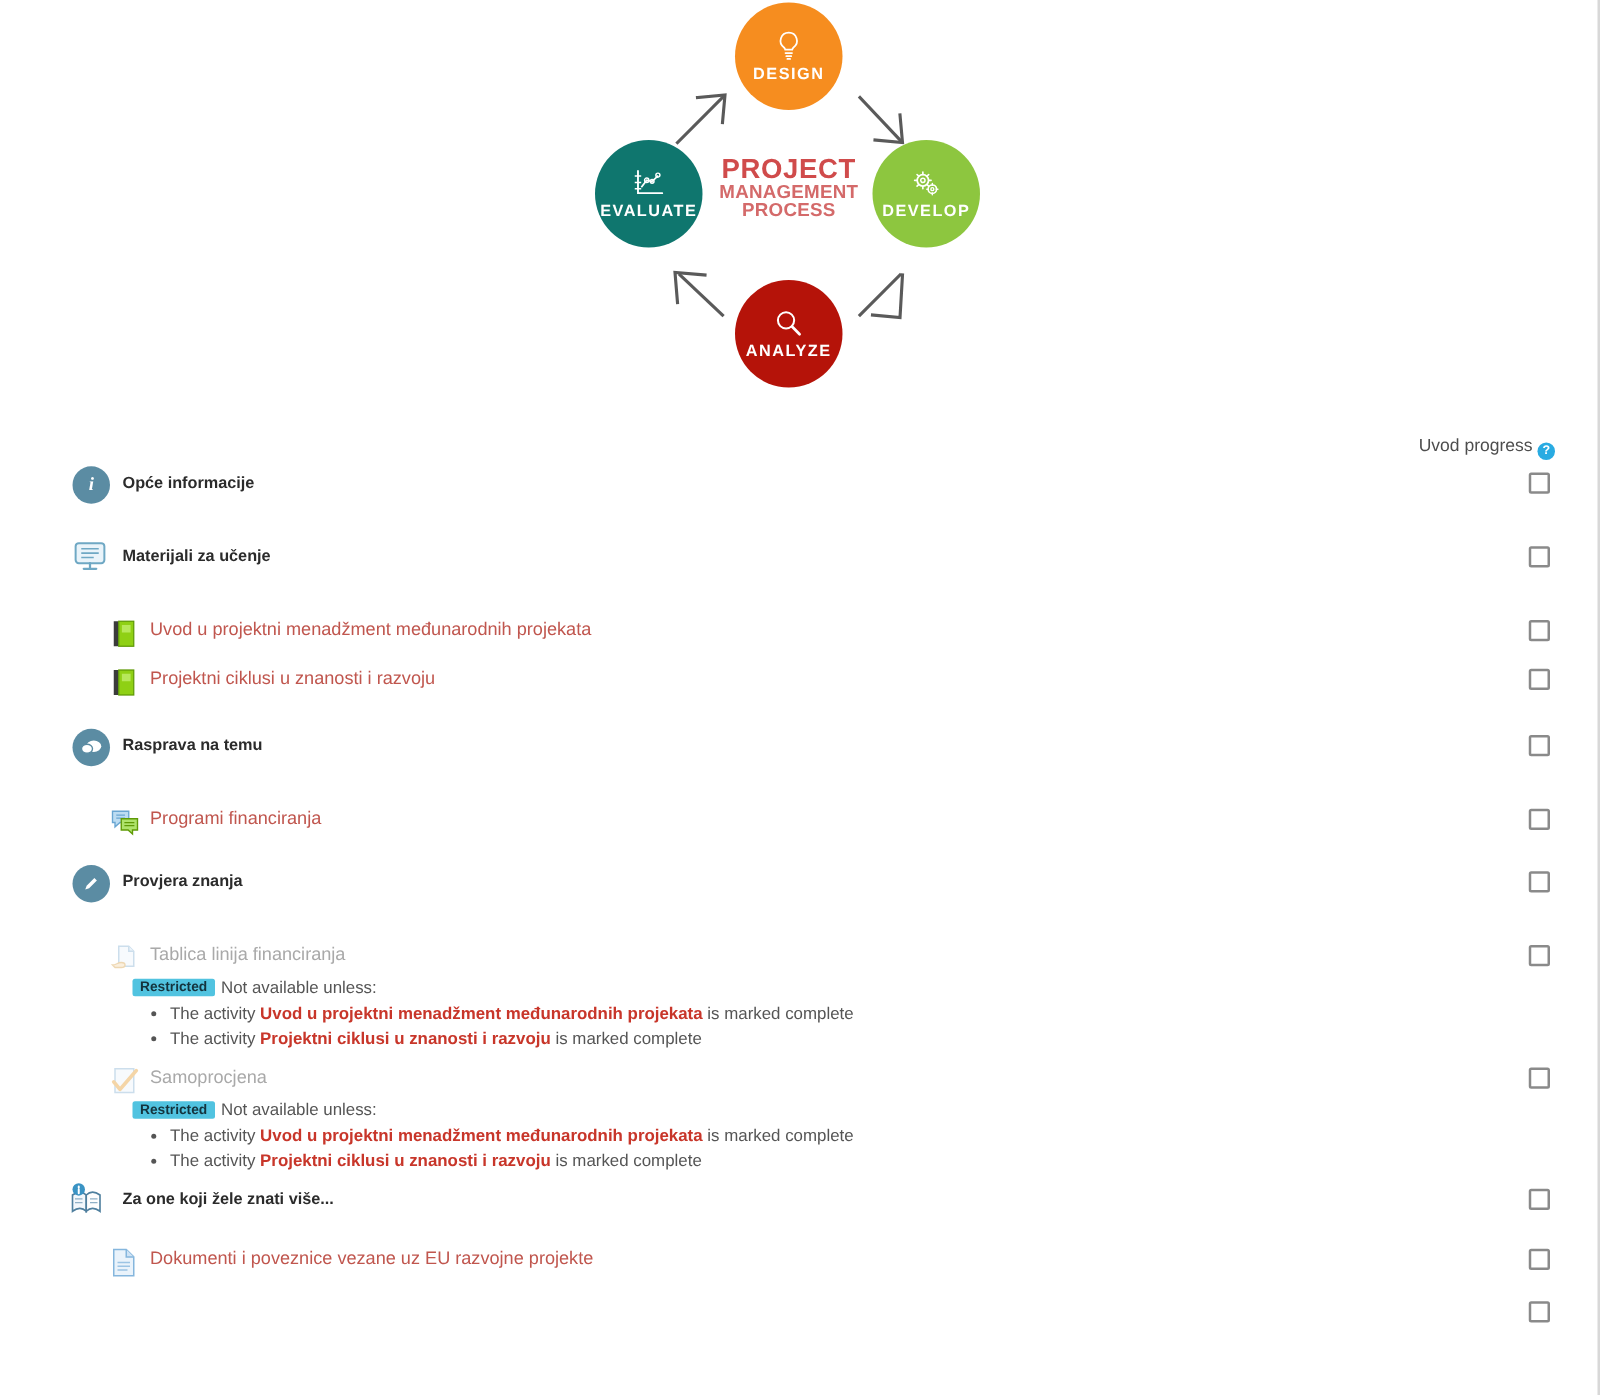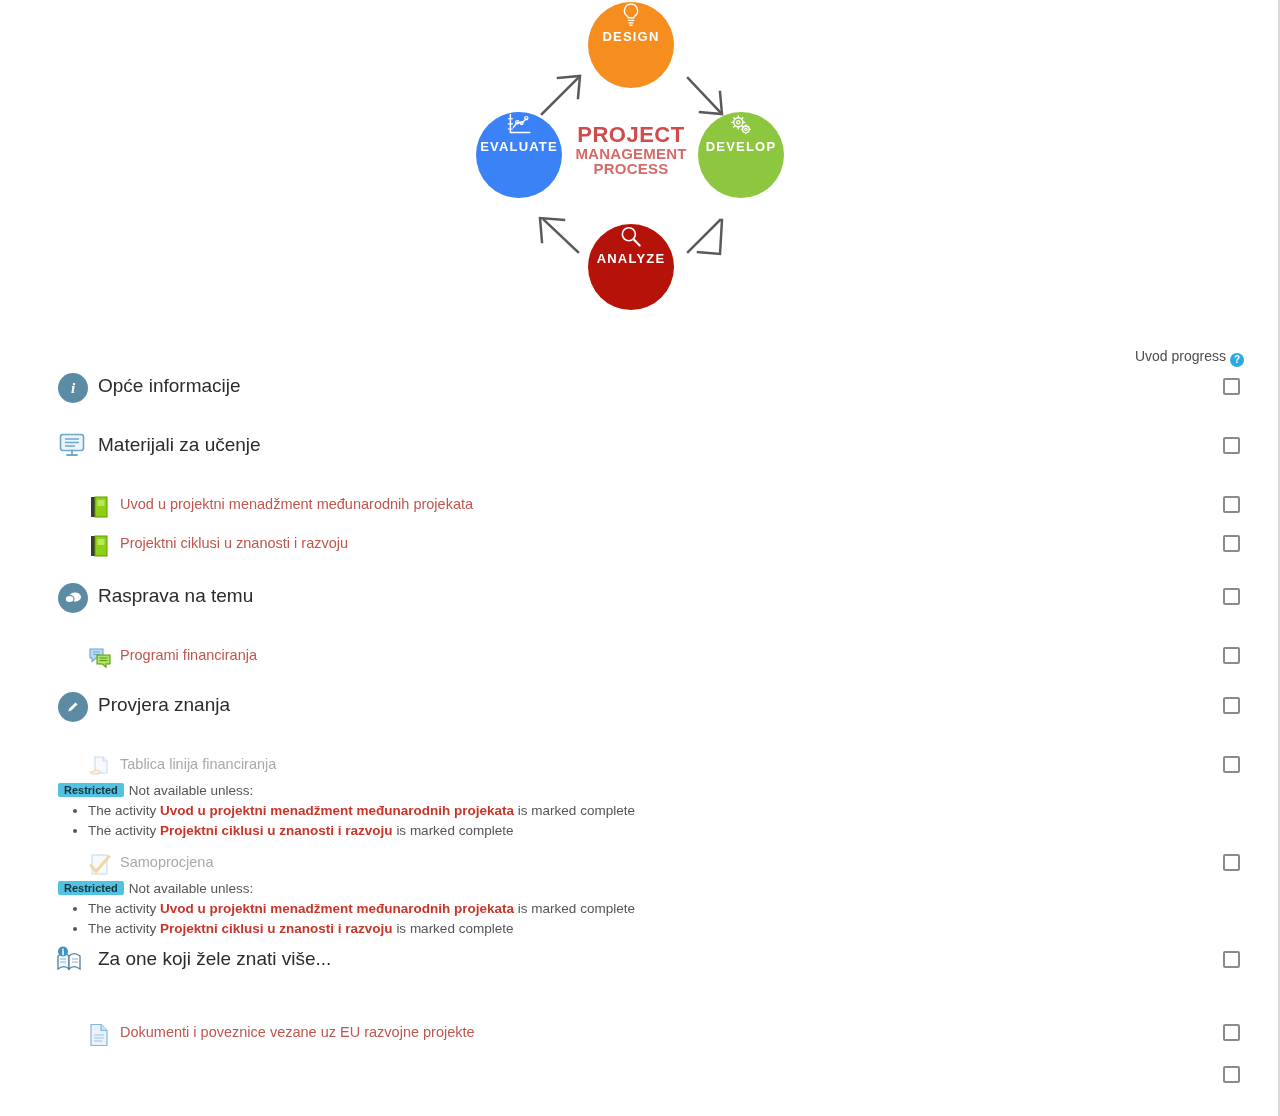--- a/index.html
+++ b/index.html
@@ -7,26 +7,26 @@
     width:1280px;height:1116px;background:#ffffff;
     font-family:"Liberation Sans",sans-serif;
     color:#333333;overflow:hidden;position:relative;
   }
   .page-edge{position:absolute;top:0;right:0;width:2px;height:1116px;background:#d8d8d8;}
 
   
   .diagram{position:relative;width:1280px;height:332px;}
   .dwrap{position:absolute;left:466px;top:2px;width:330px;height:328px;}
   .node{position:absolute;border-radius:50%;display:flex;flex-direction:column;
-        align-items:center;justify-content:flex-start;color:#ffffff;}
+        align-items:center;justify-content:center;color:#ffffff;}
   .node .nlabel{font-weight:bold;letter-spacing:1.2px;font-size:13px;margin-top:1px;}
   .n-design{left:122px;top:0px;width:86px;height:86px;background:#f68d1f;}
   .n-develop{left:232px;top:110px;width:86px;height:86px;background:#8dc63f;}
   .n-analyze{left:122px;top:222px;width:86px;height:86px;background:#b51309;}
-  .n-evaluate{left:10px;top:110px;width:86px;height:86px;background:#3b82f6;}
+  .n-evaluate{left:10px;top:110px;width:86px;height:86px;background:#0f766e;}
   .center-text{position:absolute;left:106px;top:122px;width:118px;text-align:center;
     color:#d9534f;font-weight:bold;line-height:1.0;}
   .center-text .l1{font-size:22px;letter-spacing:0.5px;color:#d04b4b;}
   .center-text .l2{font-size:15px;letter-spacing:0.2px;color:#d46a6a;}
   .center-text .l3{font-size:15px;letter-spacing:0.2px;color:#d46a6a;}
   .arrows{position:absolute;left:0;top:0;width:330px;height:328px;}
 
   
   .progress-head{position:absolute;left:0;top:348px;width:1280px;}
   .progress-label{position:absolute;right:36px;top:0;font-size:14px;color:#4d4d4d;
@@ -36,29 +36,29 @@
      text-align:center;line-height:14px;}
 
   
   .list{position:absolute;left:0;top:370px;width:1280px;}
   .row{position:relative;min-height:20px;}
   .chk{position:absolute;right:40px;width:17px;height:17px;border:2px solid #8a8a8a;
      border-radius:2px;background:#fff;box-sizing:border-box;}
 
   .sect{position:relative;padding-left:98px;height:40px;}
   .sect .sicon{position:absolute;left:58px;top:3px;width:30px;height:30px;}
-  .sect .stitle{font-size:19px;font-weight:normal;color:#2b2b2b;line-height:32px;text-align:right;}
+  .sect .stitle{font-size:13px;font-weight:bold;color:#2b2b2b;line-height:32px;text-align:right;}
 
   .act{position:relative;padding-left:120px;height:34px;}
   .act .aicon{position:absolute;left:88px;top:4px;width:24px;height:24px;}
   .act .alabel{font-size:14.5px;color:#c0564e;line-height:26px;white-space:nowrap;}
   .act.dim .alabel{color:#a9a9a9;}
   .act.dim .aicon{opacity:.45;}
 
-  .restrict{padding-left:58px;margin-top:-4px;margin-bottom:2px;}
+  .restrict{padding-left:106px;margin-top:-4px;margin-bottom:2px;}
   .badge{display:inline-block;background:#51c3e0;color:#14333d;font-size:11px;
      font-weight:bold;padding:1px 6px;border-radius:2px;vertical-align:1px;}
   .rtext{font-size:13.5px;color:#555;margin-left:5px;}
   .rlist{margin:2px 0 0 0;padding-left:30px;list-style:disc;}
   .rlist li{font-size:13.5px;color:#555;line-height:20px;}
   .rlist li b{color:#c8362a;}
 
   
   .circ{width:30px;height:30px;border-radius:50%;background:#5b8ca3;
      display:flex;align-items:center;justify-content:center;color:#fff;}
@@ -286,21 +286,21 @@
         <path d="M15 10c3-3 7-3 11 0v13c-4-3-8-3-11 0z" fill="#fdfdfd" stroke="#4f7f9e" stroke-width="1.3"></path>
         <path d="M6 13h6M6 16h6M18 13h6M18 16h6" stroke="#8fb0c6" stroke-width="1"></path>
         <circle cx="9" cy="5.5" r="5" fill="#3a93c4"></circle>
         <path d="M9 3.2v.9M9 5.6v3" stroke="#fff" stroke-width="1.6" stroke-linecap="round"></path>
       </svg>
     </span>
     <span class="stitle">Za one koji žele znati više...</span>
     <span class="chk" style="top:8px"></span>
   </div>
 
-  <div class="row act" style="margin-top:36px">
+  <div class="row act" style="margin-top:11px">
     <span class="aicon">
       <svg width="22" height="24" viewBox="0 0 22 24">
         <path d="M3 1.5h10l6 6v15H3z" fill="#eaf3fb" stroke="#85b6dd" stroke-width="1.2"></path>
         <path d="M13 1.5v6h6" fill="#cfe3f5" stroke="#85b6dd" stroke-width="1.2"></path>
         <path d="M6 12h10M6 15h10M6 18h8" stroke="#9cc4e4" stroke-width="1.1"></path>
       </svg>
     </span>
     <span class="alabel">Dokumenti i poveznice vezane uz EU razvojne projekte</span>
     <span class="chk" style="top:5px"></span>
   </div>

